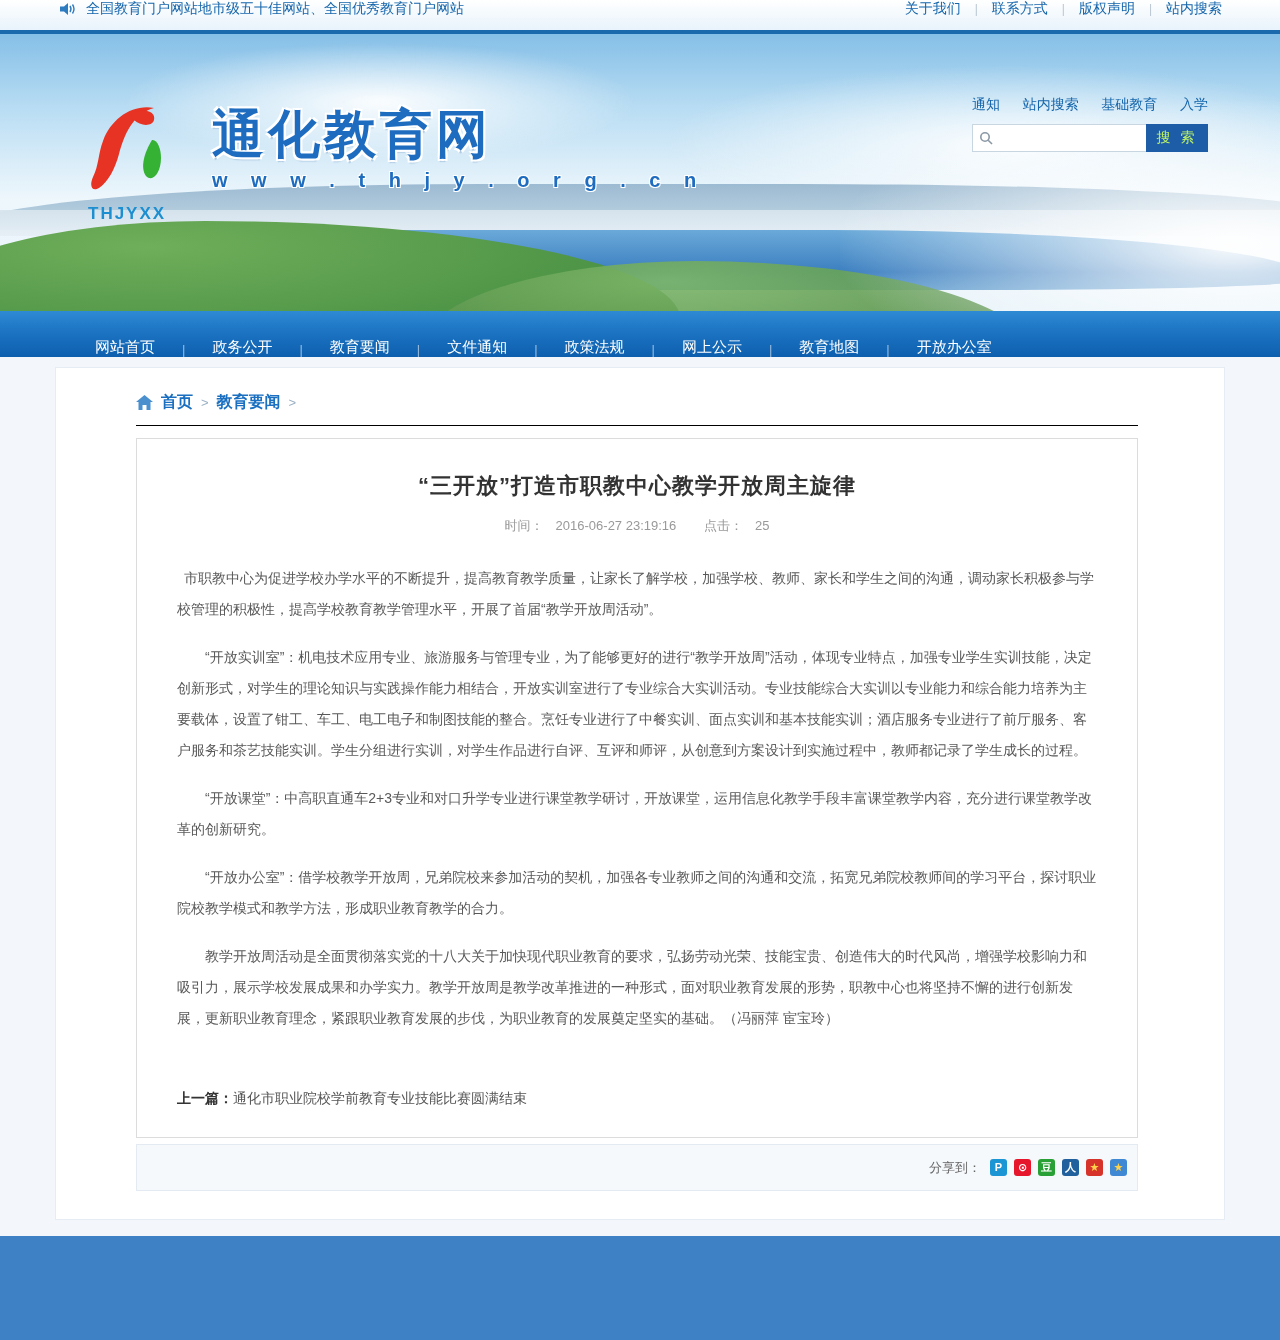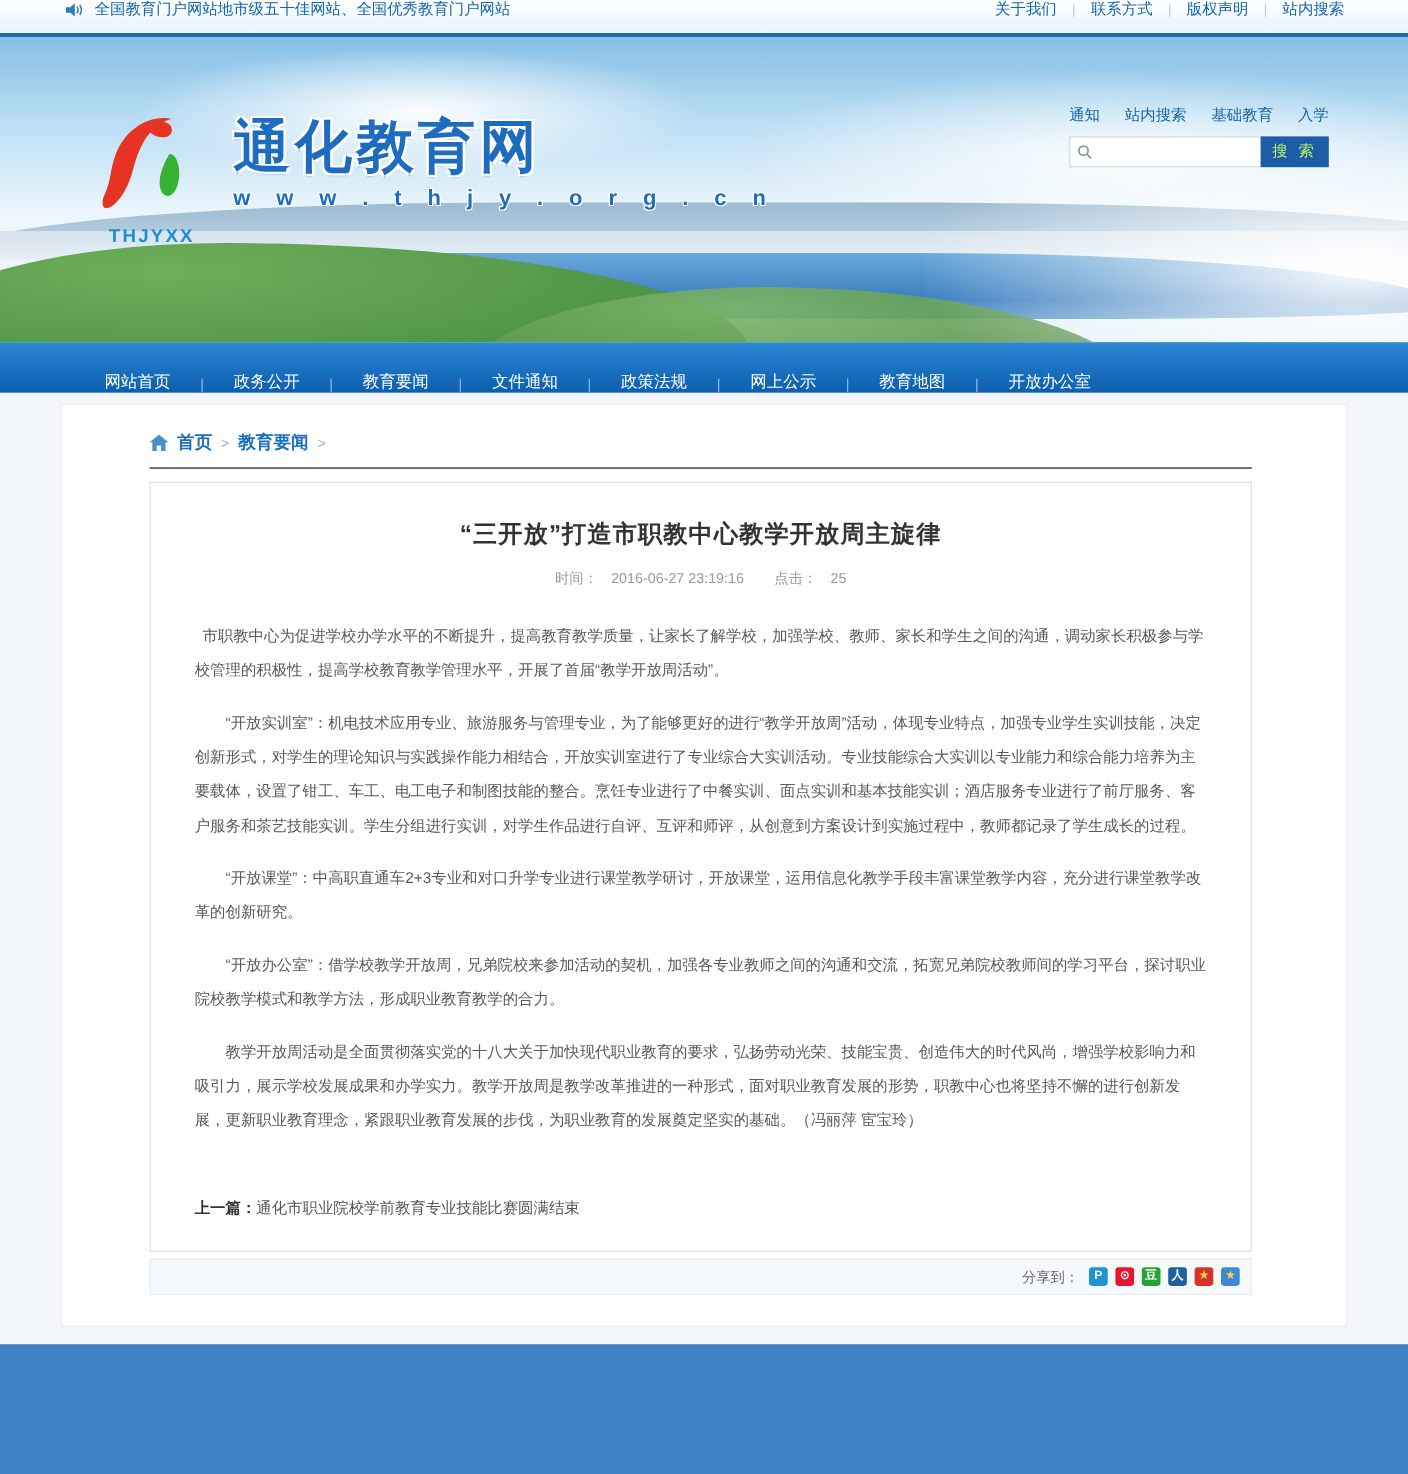--- a/index.html
+++ b/index.html
@@ -37,21 +37,21 @@
     border-radius:45% 60% 40% 55%/120% 140% 30% 40%; }
   .greenhill { position:absolute; left:-80px; bottom:-40px; width:760px; height:130px;
     background:radial-gradient(ellipse at 30% 20%,#6fae5a,#4f9547 60%,#3f7d3a);
     border-radius:60% 100% 10% 10%/100% 120% 0 0; }
   .greenhill2 { position:absolute; left:420px; bottom:-50px; width:620px; height:100px;
     background:radial-gradient(ellipse at 40% 20%,#7cb668,#558f48 70%);
     border-radius:80% 100% 0 0/160% 180% 0 0; opacity:.9; }
   .whitehaze { position:absolute; right:-120px; bottom:-30px; width:560px; height:240px;
     background:radial-gradient(ellipse at 70% 60%,rgba(255,255,255,.95),rgba(255,255,255,0) 72%); }
   .logo-wrap { position:absolute; left:88px; top:72px; display:flex; align-items:flex-start; gap:24px; }
-  .logo-mark { width:100px; text-align:center; }
+  .logo-mark { width:100px; }
   .logo-abbr { margin-top:2px; color:#1d8fd0; font-weight:bold; font-size:17px; letter-spacing:2px; }
   .site-name { color:#1e6cc0; font-weight:bold; font-size:52px; letter-spacing:4px; line-height:1.1;
     text-shadow:-2px -2px 0 #fff,2px -2px 0 #fff,-2px 2px 0 #fff,2px 2px 0 #fff,0 3px 1px rgba(120,160,200,.45); }
   .site-url { margin-top:6px; color:#1e6cc0; font-weight:bold; font-size:20px; letter-spacing:9px;
     text-shadow:-1px -1px 0 #fff,1px -1px 0 #fff,-1px 1px 0 #fff,1px 1px 0 #fff; }
   .search-area { position:absolute; right:72px; top:62px; width:236px; }
   .quick-links { display:flex; justify-content:space-between; gap:16px; font-size:14px; margin-bottom:10px; }
   .quick-links a { color:#1565ab; text-decoration:none; cursor:pointer; }
   .search-row { display:flex; height:28px; }
   .search-input-wrap { flex:1; background:#fff; border:1px solid #c8d6e2; border-right:none;
@@ -76,21 +76,21 @@
     padding:32px 40px 26px; background:#fff; }
   .art-title { text-align:center; font-size:22px; color:#333; font-weight:600; letter-spacing:1px; }
   .art-meta { text-align:center; margin-top:16px; font-size:13px; color:#999; }
   .art-meta span { margin:0 6px; }
   .art-body { margin-top:28px; }
   .art-body p { font-size:14px; color:#595959; line-height:31px; text-indent:2em; margin-bottom:17px; }
   .art-body p.first { text-indent:0.5em; }
   .prevnext { margin-top:52px; font-size:14px; color:#444; line-height:25px; }
   .prevnext .lbl { font-weight:bold; color:#333; }
   .prevnext a { color:#555; text-decoration:none; cursor:pointer; }
-  .share-strip { width:1002px; margin:6px 0 0 80px; height:33px; background:#f6f9fc;
+  .share-strip { width:1002px; margin:6px 0 0 80px; height:47px; background:#f6f9fc;
     border:1px solid #e4eaf1; display:flex; align-items:center; justify-content:flex-end;
     gap:7px; padding-right:10px; }
   .share-label { color:#666; font-size:13px; margin-right:2px; }
   .si { width:17px; height:17px; border-radius:3px; color:#fff; font-size:11px; line-height:17px;
     text-align:center; cursor:pointer; font-weight:bold; overflow:hidden; }
   .si-0 { background:#1b95d4; }
   .si-1 { background:#e6162d; }
   .si-2 { background:#29a035; }
   .si-3 { background:#20609c; }
   .si-4 { background:#d6342a; color:#ffd24a; }

